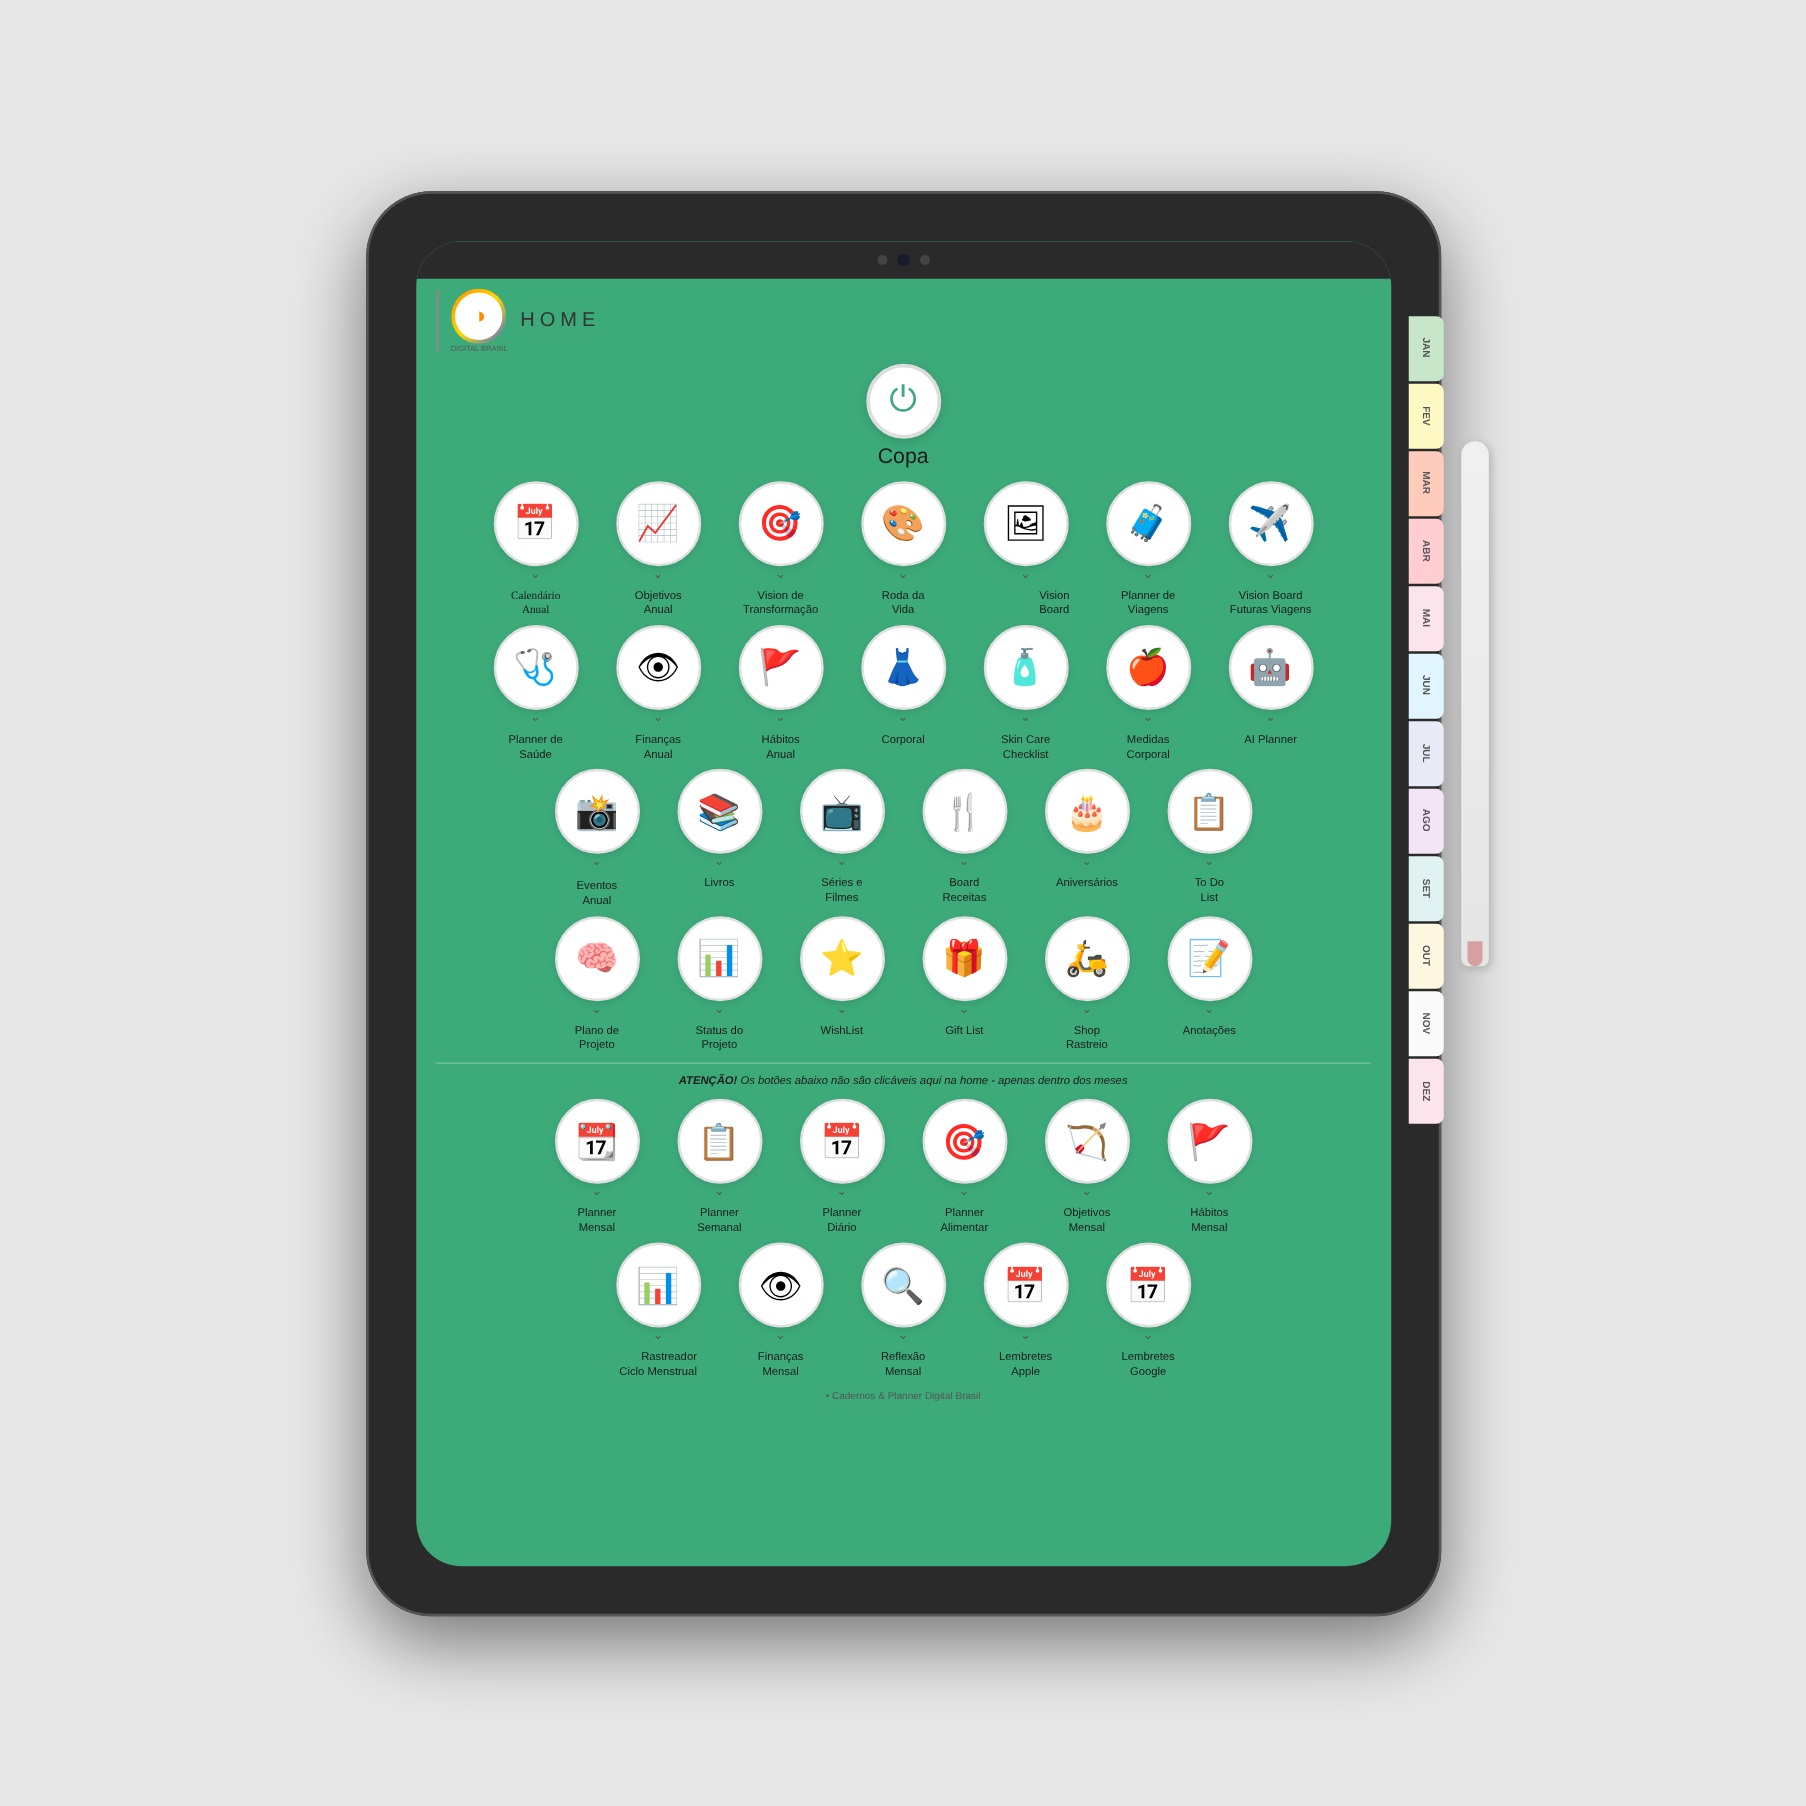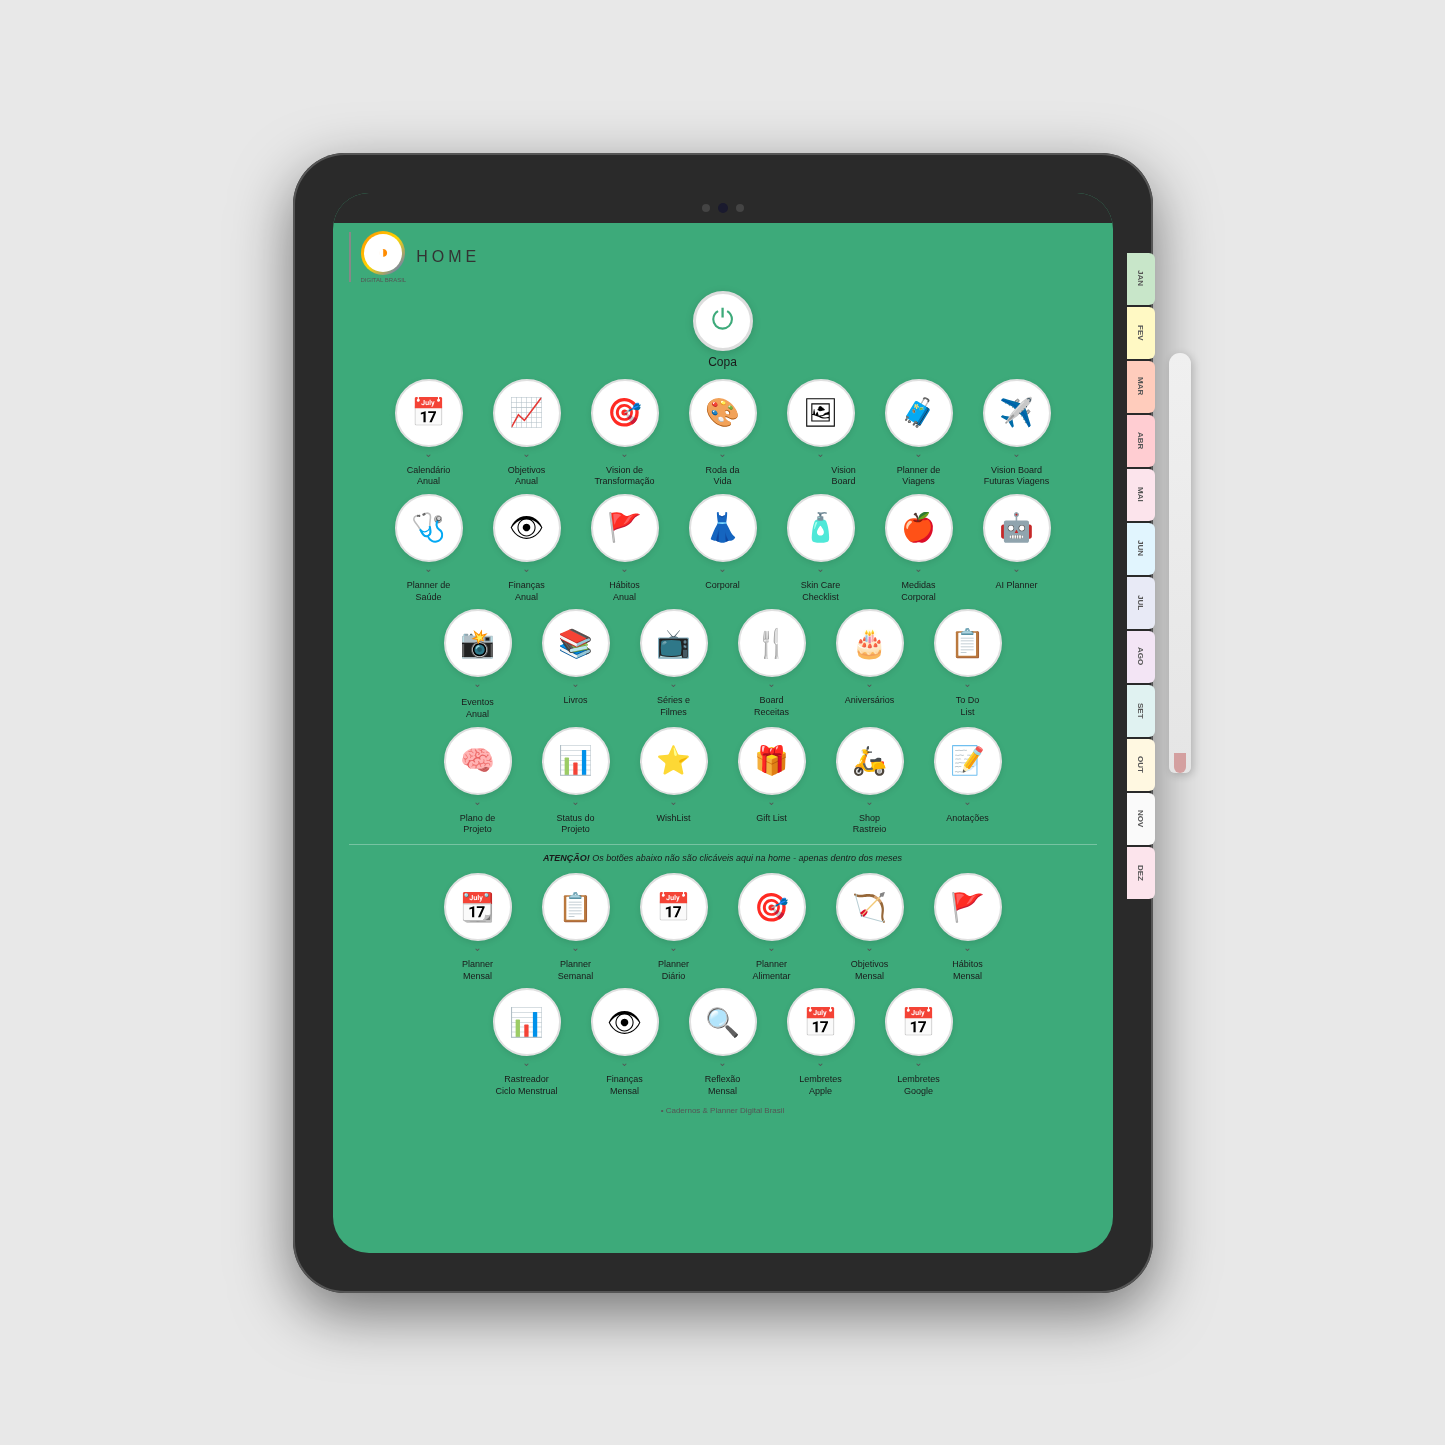--- a/index.html
+++ b/index.html
@@ -172,21 +172,21 @@
       border: 3px solid #ddd;
       display: flex;
       align-items: center;
       justify-content: center;
       font-size: 28px;
       color: #3daa7a;
       cursor: pointer;
       box-shadow: 0 2px 8px rgba(0,0,0,0.15);
     }
     .copa-label {
-      font-size: 12px;
+      font-size: 17px;
       color: #1a1a1a;
       margin-top: 4px;
     }
 
     
     .icon-row {
       display: flex;
       justify-content: center;
       gap: 10px;
       margin-bottom: 6px;
@@ -303,21 +303,21 @@
       </div>
 
       <div class="copa-section">
         <div class="power-btn">⏻</div>
         <div class="copa-label">Copa</div>
       </div>
 
       <div class="icon-row" id="row1-container">
           <div class="icon-item">
             <div class="icon-btn">📅</div>
-            <div class="icon-label" style="white-space: pre-line;">Calendário
+            <div class="icon-label" style="white-space: pre-line; font-family: Liberation Serif, serif;">Calendário
 Anual</div>
           </div>
           <div class="icon-item">
             <div class="icon-btn">📈</div>
             <div class="icon-label" style="white-space: pre-line;">Objetivos
 Anual</div>
           </div>
           <div class="icon-item">
             <div class="icon-btn">🎯</div>
             <div class="icon-label" style="white-space: pre-line;">Vision de
@@ -477,21 +477,21 @@
           <div class="icon-item">
             <div class="icon-btn">🚩</div>
             <div class="icon-label" style="white-space: pre-line;">Hábitos
 Mensal</div>
           </div>
         </div>
 
       <div class="icon-row" id="row6-container">
           <div class="icon-item">
             <div class="icon-btn">📊</div>
-            <div class="icon-label" style="white-space: pre-line;">Rastreador
+            <div class="icon-label" style="white-space: pre-line; text-align: right;">Rastreador
 Ciclo Menstrual</div>
           </div>
           <div class="icon-item">
             <div class="icon-btn">👁</div>
             <div class="icon-label" style="white-space: pre-line;">Finanças
 Mensal</div>
           </div>
           <div class="icon-item">
             <div class="icon-btn">🔍</div>
             <div class="icon-label" style="white-space: pre-line;">Reflexão

